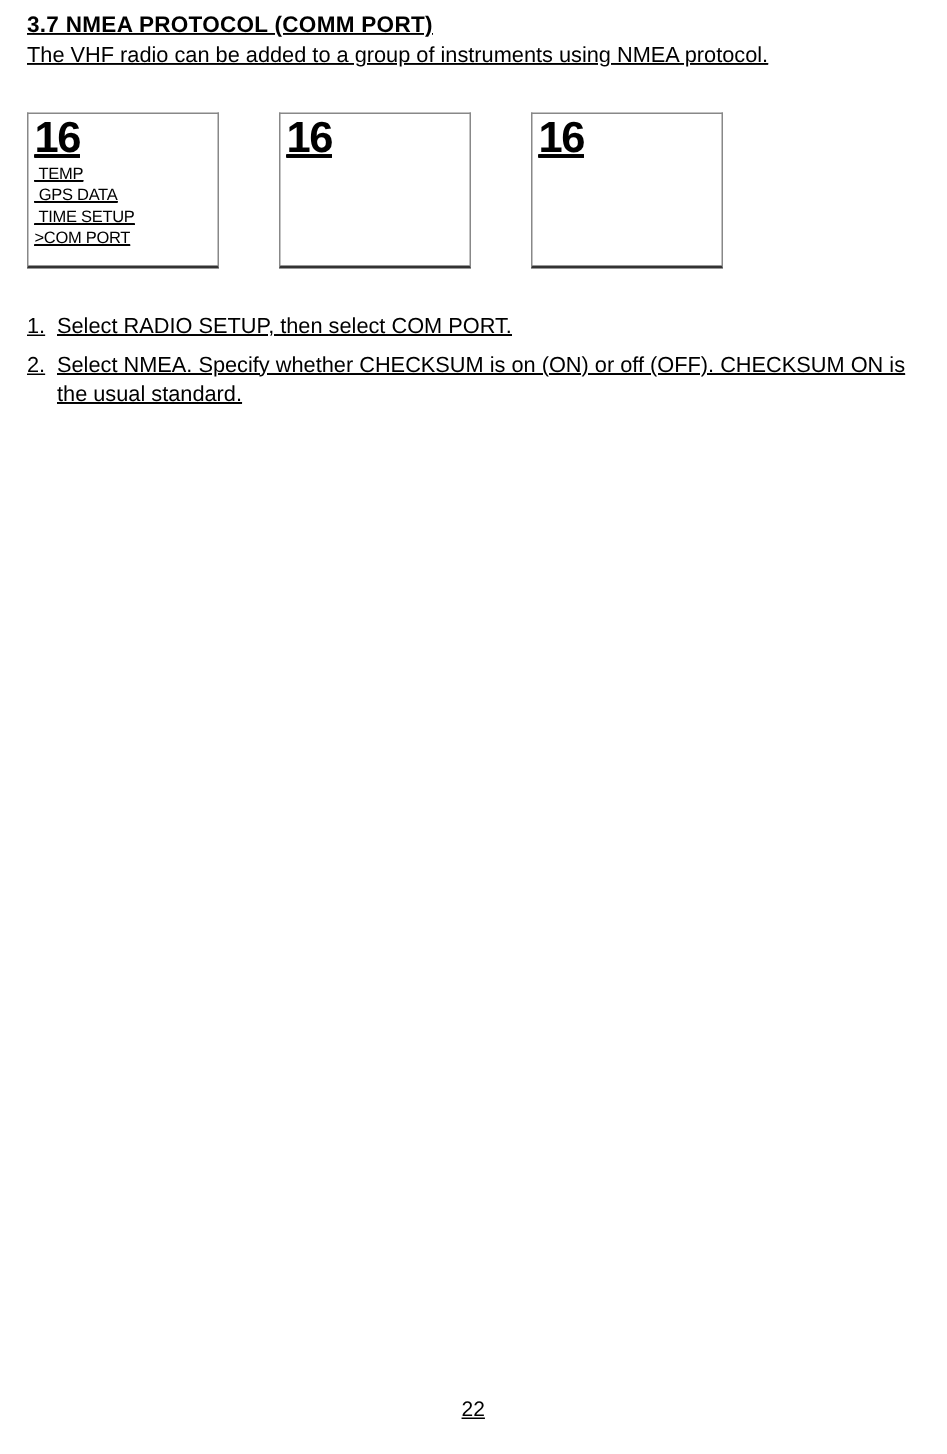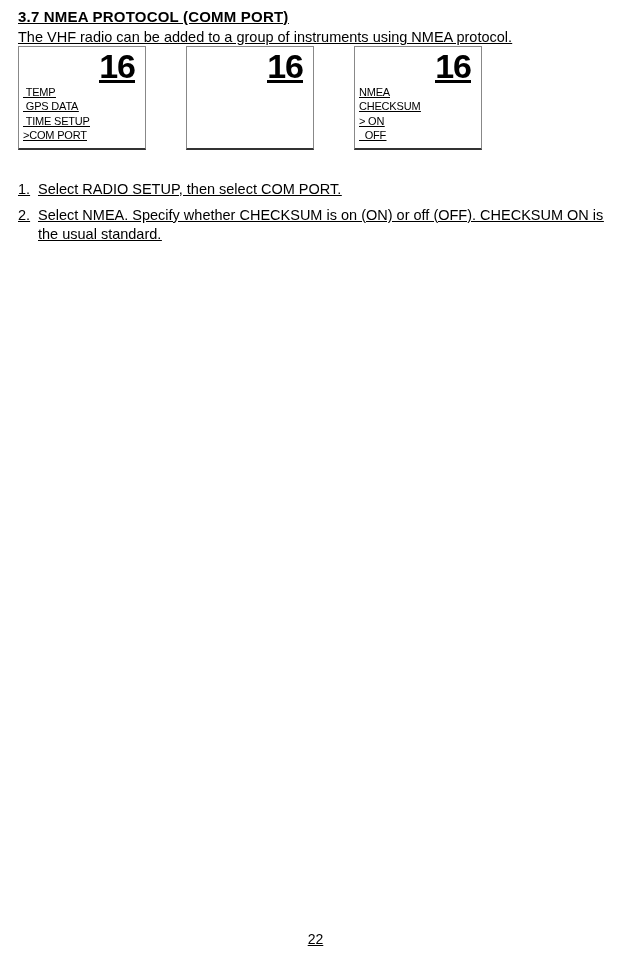--- a/index.html
+++ b/index.html
@@ -17,41 +17,40 @@
       background: #fff;
     }
     .heading {
       font-size: 15px;
       font-weight: bold;
       margin-bottom: 4px;
       letter-spacing: 0.2px;
     }
     .intro {
       font-size: 14.5px;
-      margin-bottom: 1px;
+      margin-bottom: 30px;
     }
     .screens {
       display: flex;
       gap: 40px;
       margin-bottom: 30px;
     }
     .screen {
       width: 128px;
       height: 104px;
       border: 1px solid #888;
       border-bottom: 2px solid #333;
       background: #fff;
       position: relative;
       padding: 2px 4px;
     }
     .channel {
       font-family: Arial, sans-serif;
-      font-size: 34px;
+      font-size: 29px;
       font-weight: 900;
-      text-align: right;
       line-height: 1;
       padding-right: 6px;
       margin-bottom: 2px;
       letter-spacing: -1px;
     }
     .screen-lines {
       font-family: Arial, sans-serif;
       font-size: 11px;
       line-height: 1.3;
       color: #000;
@@ -100,26 +99,20 @@
       <div class="line">&gt;COM PORT</div>
     </div>
   </div>
 
   <div class="screen">
     <div class="channel">16</div>
   </div>
 
   <div class="screen">
     <div class="channel">16</div>
-    <div class="screen-lines">
-      <div class="line">NMEA</div>
-      <div class="line">CHECKSUM</div>
-      <div class="line">&gt; ON</div>
-      <div class="line">  OFF</div>
-    </div>
   </div>
 
 </div>
 
 <div class="steps">
   <div class="step">
     <span class="step-num">1.</span>
     <span>Select RADIO SETUP, then select COM PORT.</span>
   </div>
   <div class="step">

